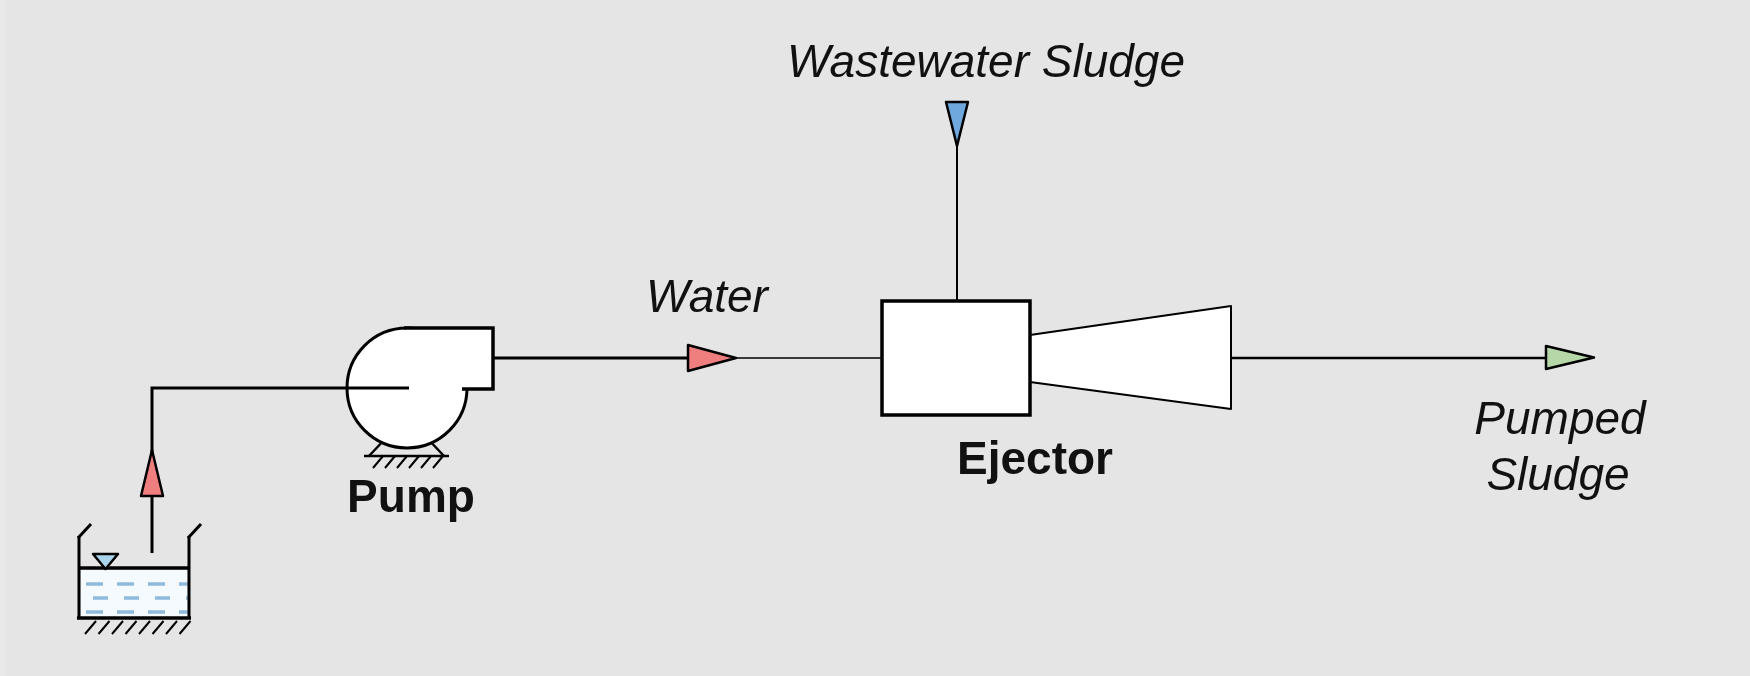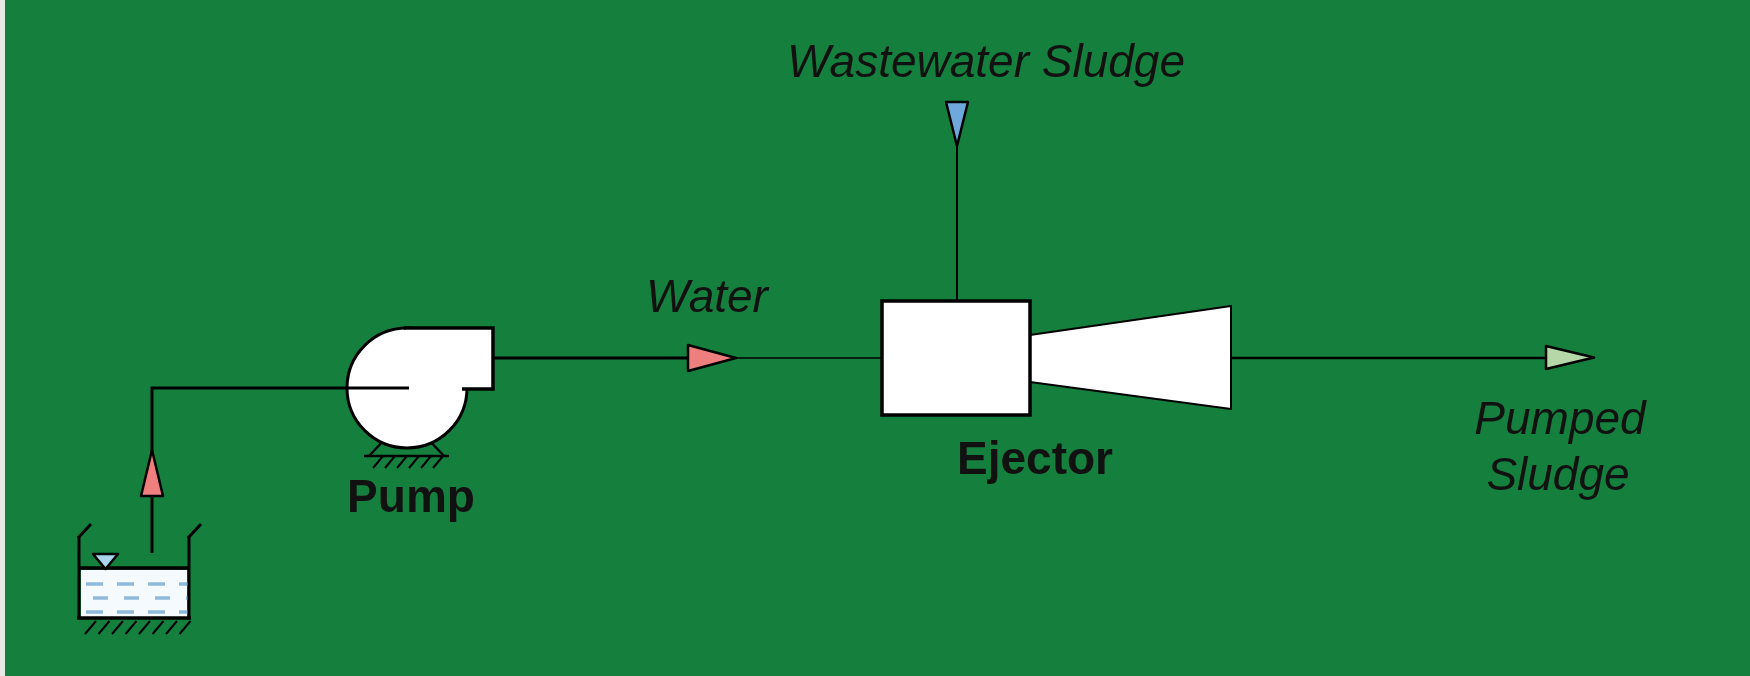--- a/index.html
+++ b/index.html
@@ -4,21 +4,21 @@
 <style>
   html, body {
     margin: 0;
     padding: 0;
     background: #ffffff;
   }
   .canvas {
     position: relative;
     width: 1750px;
     height: 676px;
-    background: #15803d;
+    background: #e5e5e5;
     overflow: hidden;
     font-family: "Liberation Sans", sans-serif;
   }
   svg { display: block; }
   text.stream-label {
     font-family: "Liberation Sans", sans-serif;
     font-size: 46px;
     font-style: italic;
     fill: #111111;
   }

